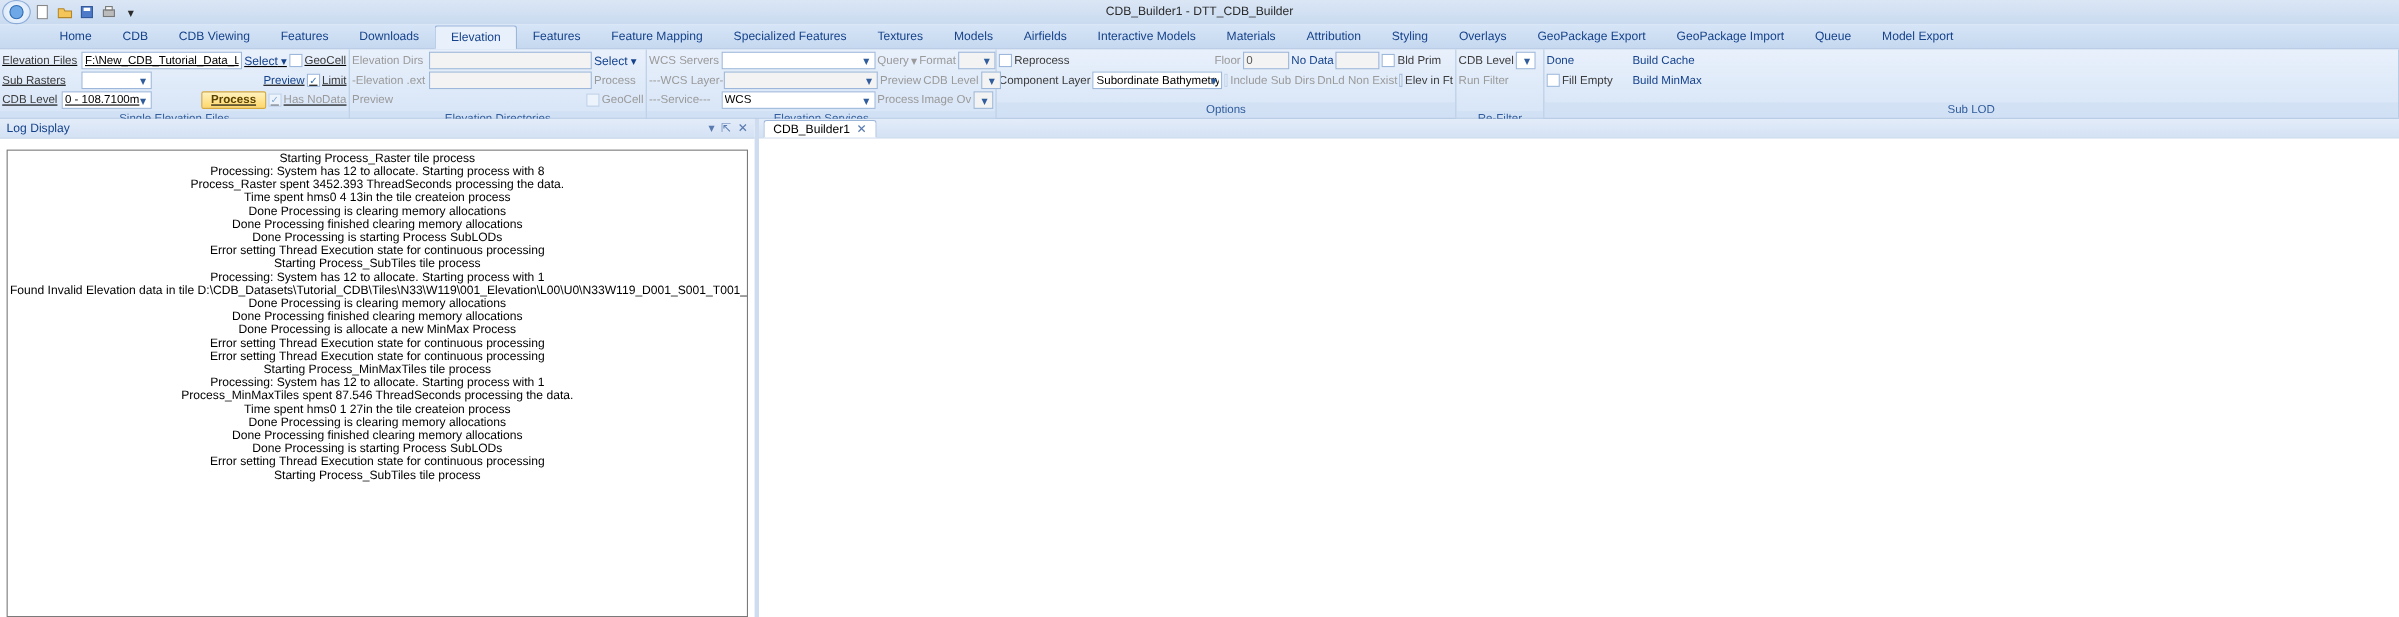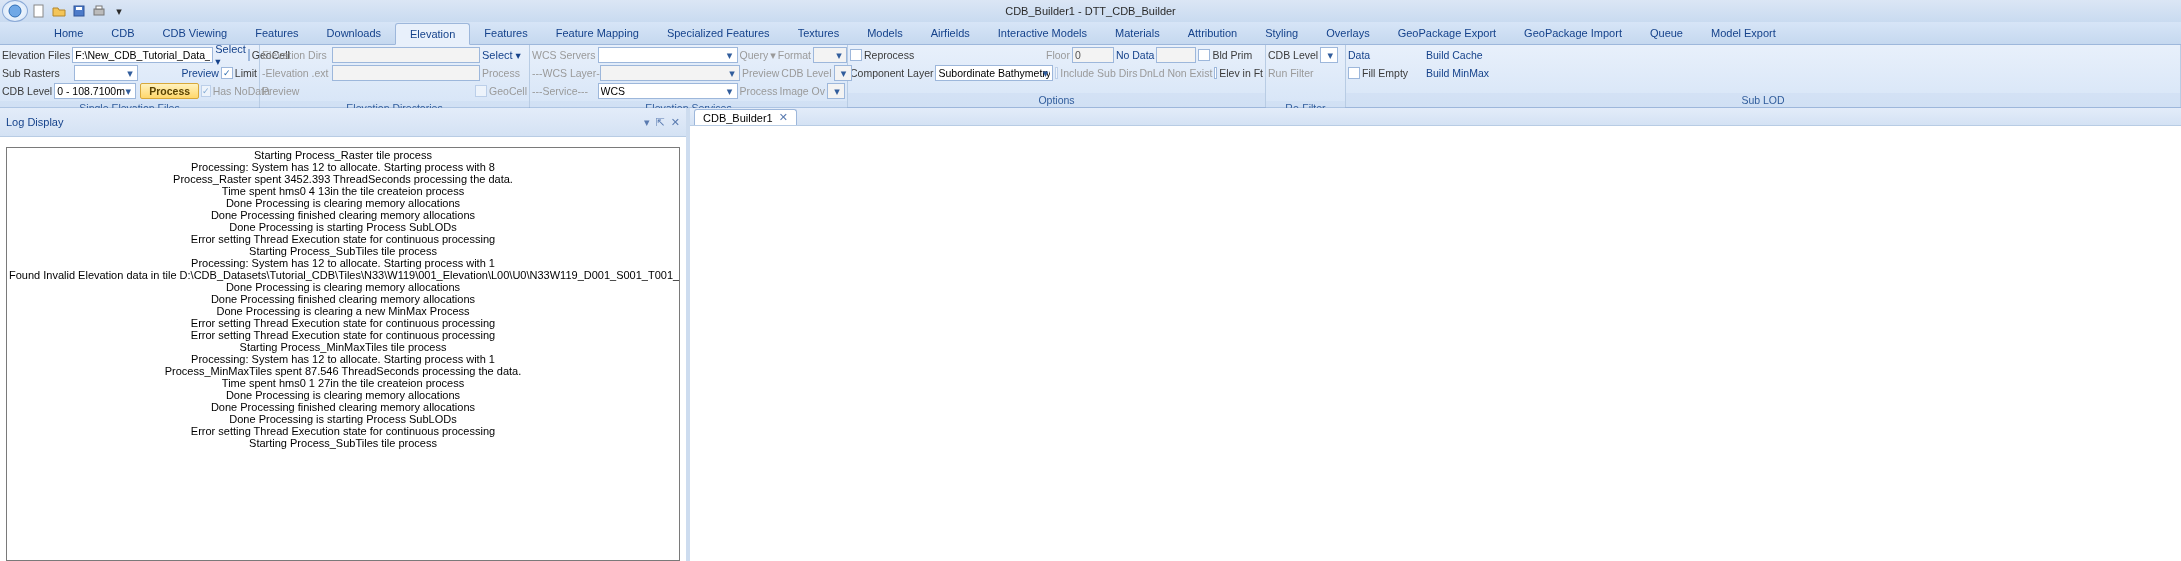--- a/index.html
+++ b/index.html
@@ -29,34 +29,34 @@
 .combo .dd { position:absolute; right:1px; width:14px; height:14px; display:flex; align-items:center; justify-content:center; color:#315d9c; pointer-events:none;}
 .btn { height:16px; padding:0 8px; border:1px solid #9db7db; background:linear-gradient(#fefefe,#e7eefb); color:#15428b; border-radius:2px; font-size:10.5px;}
 .btn.yellow { background: linear-gradient(#fff2be,#ffd76b); border-color:#d7a83b; color:#5a4200; font-weight:bold;}
 .chk { width:12px; height:12px; border:1px solid #9db7db; background:#fff; display:inline-flex; align-items:center; justify-content:center; font-size:9px; color:#2b6cb0;}
 .chk.checked::after{content:"✓";}
 .linklbl { color:#15428b; font-size:10.5px;}
 
 
 .dockrow { display:flex; height: 453px; }
 .leftpane { width: 690px; display:flex; flex-direction:column; border-right:4px solid #cddcef;}
-.logheader { height:29px; background:linear-gradient(#e3ecf9,#d4e2f4); border-bottom:1px solid #b8cce4; display:flex; align-items:center; padding:0 6px; color:#15428b;}
+.logheader { height:18px; background:linear-gradient(#e3ecf9,#d4e2f4); border-bottom:1px solid #b8cce4; display:flex; align-items:center; padding:0 6px; color:#15428b;}
 .logheader .spacer{flex:1;}
 .pinclose { display:flex; gap:6px; color:#5a7bb0;}
 .logbody { flex:1; background:#fff; margin:10px 6px 0 6px; border:1px solid #7a7a7a; overflow:hidden; padding:1px 2px; line-height:12px; font-size:10.5px; color:#000;text-align:center;}
 .logbody div { white-space:nowrap; }
 
 .rightpane { flex:1; display:flex; flex-direction:column;}
 .doc-tabstrip { height:18px; background:linear-gradient(#e3ecf9,#d4e2f4); border-bottom:1px solid #b8cce4; display:flex; align-items:flex-end; padding-left:4px;}
 .doctab { background:#fff; border:1px solid #9db7db; border-bottom:none; padding:1px 8px; font-size:10.5px; color:#000; border-top-left-radius:3px; border-top-right-radius:3px; display:flex; align-items:center; gap:6px;}
 .doctab .x { color:#5a7bb0; }
 .docarea { flex:1; background:#fff;}
 
 
-.g1{width:260px;} .g2{width:270px;} .g3{width:318px;}
+.g1{width:318px;text-decoration:underline;} .g2{width:270px;} .g3{width:318px;}
 .g5{width:418px;} .g6{width:80px;} .g8{width:190px;}
 svg{display:block;}
 </style>
 </head>
 <body>
 
 <div class="titlebar">
   <div class="qat">
     <div class="orb">
       <svg width="14" height="14" viewBox="0 0 14 14">
@@ -260,21 +260,21 @@
         <span class="lbl dim">Run Filter</span>
       </div>
       <div class="row"></div>
     </div>
     <div class="group-title">Re-Filter</div>
   </div>
 
   <div class="group g8" style="flex:1">
     <div class="group-body">
       <div class="row">
-        <span class="linklbl" style="width:76px">Data</span>
+        <span class="linklbl" style="width:76px">Done</span>
         <span class="linklbl">Build Cache</span>
       </div>
       <div class="row">
         <span class="chk"></span>
         <span class="lbl" style="width:62px">Fill Empty</span>
         <span class="linklbl">Build MinMax</span>
       </div>
     </div>
     <div class="group-title">Sub LOD</div>
   </div>
@@ -299,21 +299,21 @@
         <div>Time spent hms0 4 13in the tile createion process</div>
         <div>Done Processing is clearing memory allocations</div>
         <div>Done Processing finished clearing memory allocations</div>
         <div>Done Processing is starting Process SubLODs</div>
         <div>Error setting Thread Execution state for continuous processing</div>
         <div>Starting Process_SubTiles tile process</div>
         <div>Processing: System has 12 to allocate. Starting process with 1</div>
         <div>Found Invalid Elevation data in tile D:\CDB_Datasets\Tutorial_CDB\Tiles\N33\W119\001_Elevation\L00\U0\N33W119_D001_S001_T001_L00_U0_R0.tif</div>
         <div>Done Processing is clearing memory allocations</div>
         <div>Done Processing finished clearing memory allocations</div>
-        <div>Done Processing is clearing a new MinMax Process</div>
+        <div>Done Processing is allocate a new MinMax Process</div>
         <div>Error setting Thread Execution state for continuous processing</div>
         <div>Error setting Thread Execution state for continuous processing</div>
         <div>Starting Process_MinMaxTiles tile process</div>
         <div>Processing: System has 12 to allocate. Starting process with 1</div>
         <div>Process_MinMaxTiles spent 87.546 ThreadSeconds processing the data.</div>
         <div>Time spent hms0 1 27in the tile createion process</div>
         <div>Done Processing is clearing memory allocations</div>
         <div>Done Processing finished clearing memory allocations</div>
         <div>Done Processing is starting Process SubLODs</div>
         <div>Error setting Thread Execution state for continuous processing</div>

